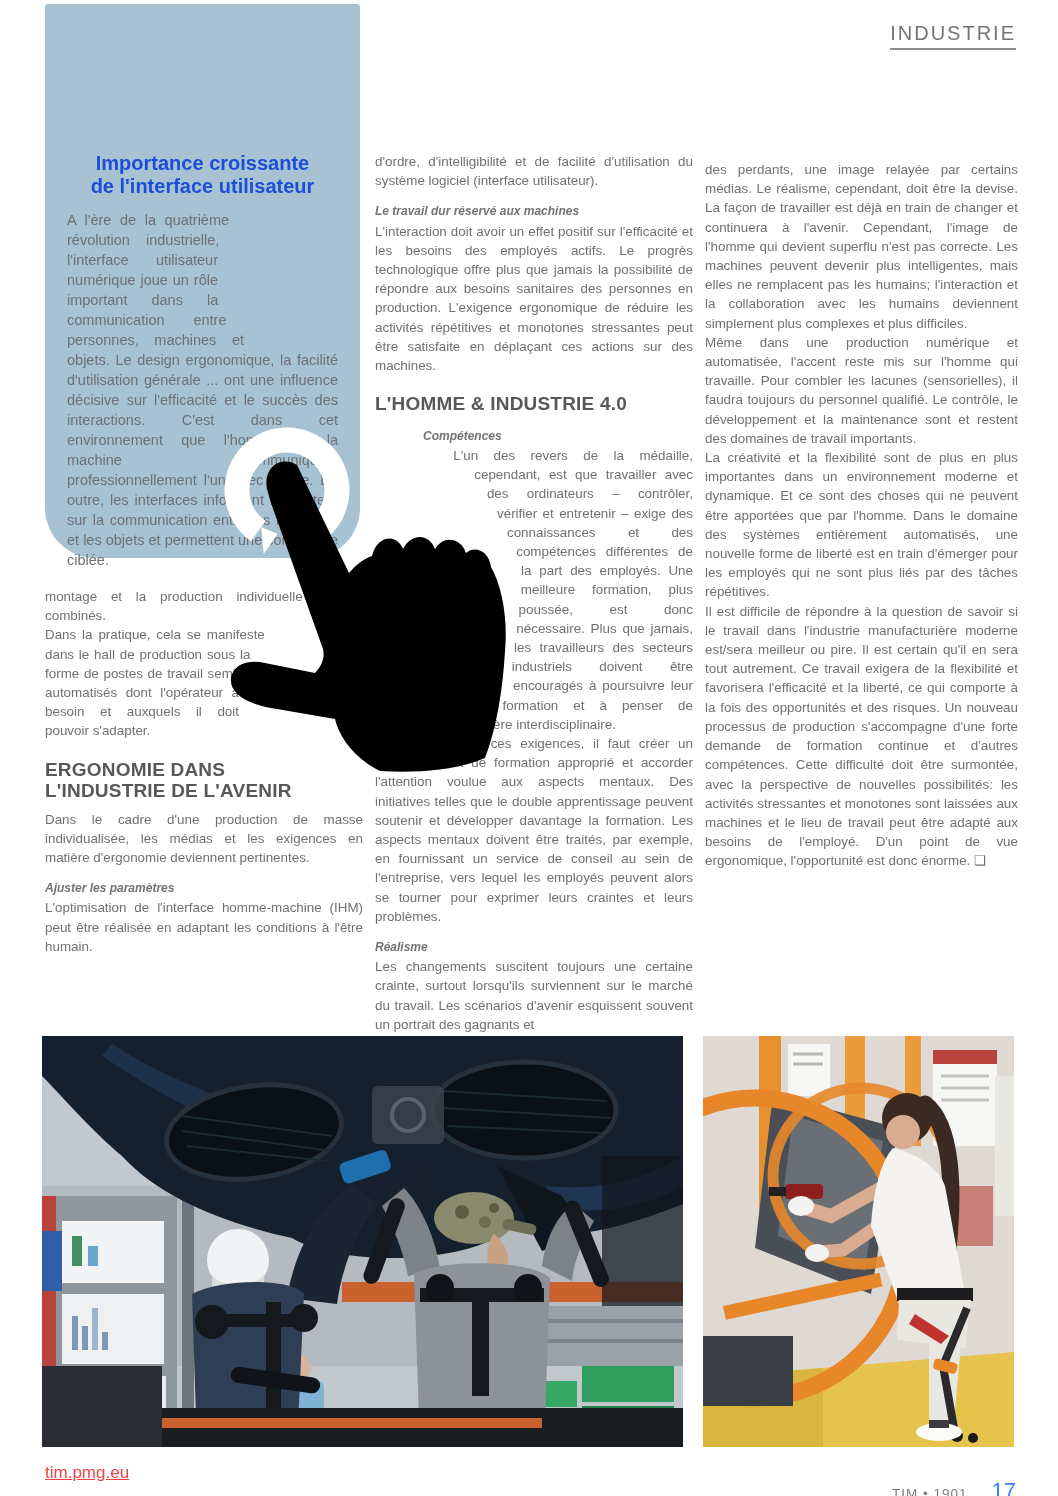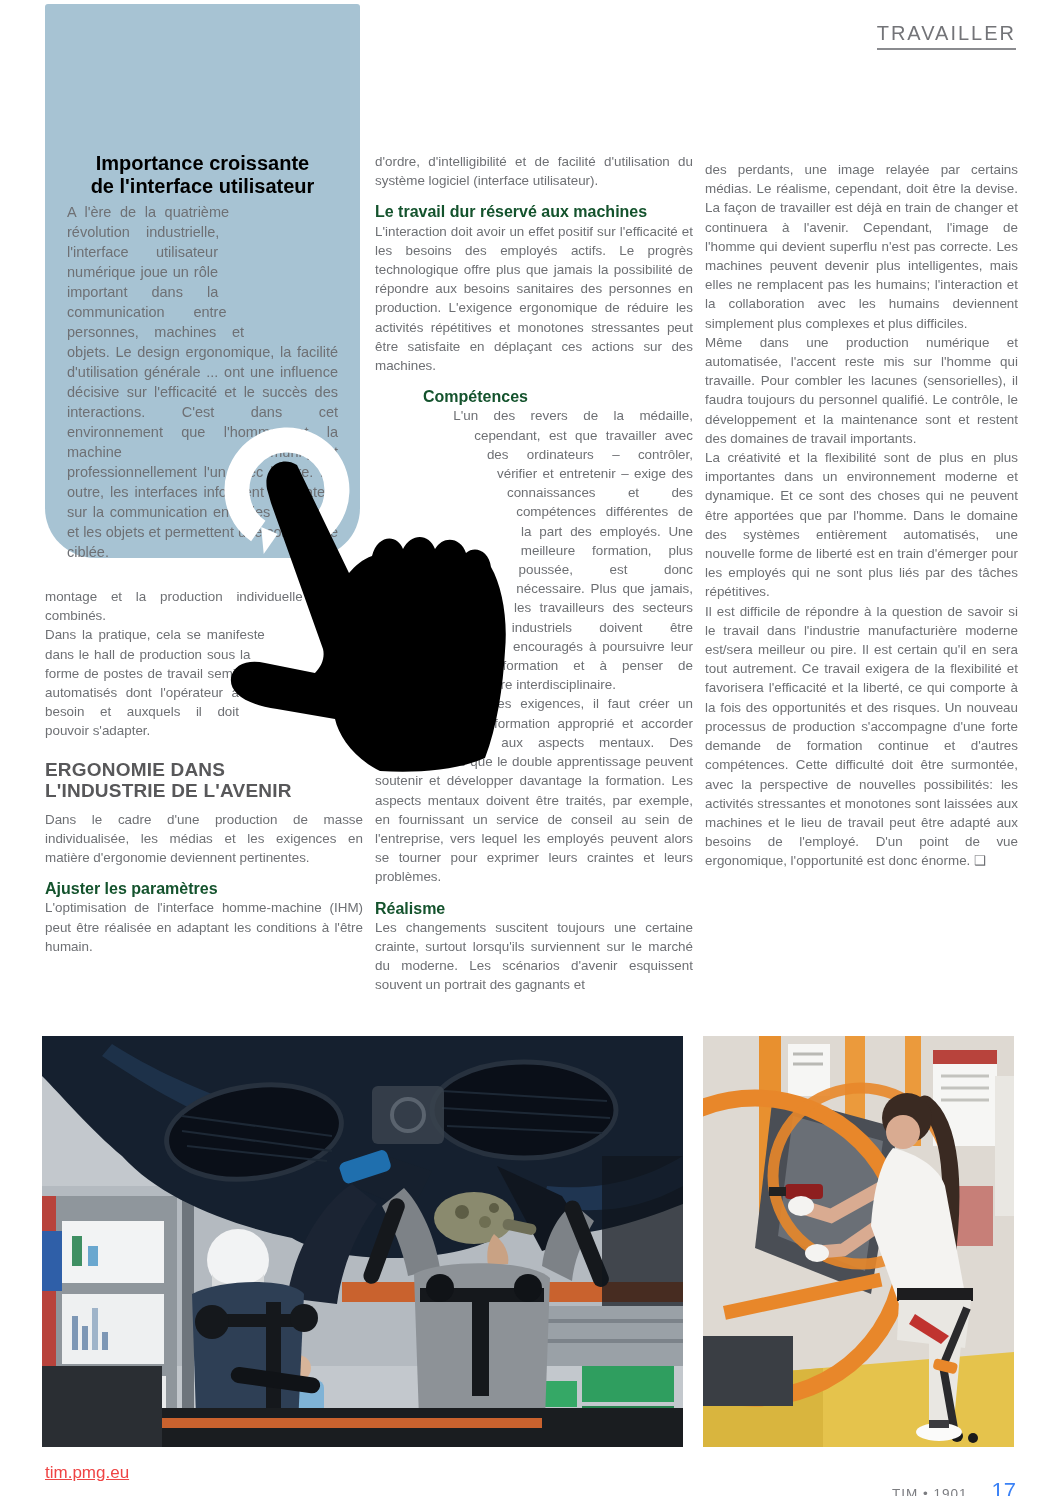--- a/index.html
+++ b/index.html
@@ -14,41 +14,41 @@
     border-bottom: 2px solid #8a8b8f; padding-bottom: 3px;
   }
   
   .intro {
     position: absolute; left: 45px; top: 4px; width: 315px; height: 554px;
     background: #a7c3d3; border-radius: 3px 3px 50px 50px;
     padding: 148px 22px 0 22px; color: #6e7074;
   }
   .intro h2 {
     text-align: center; font-size: 20px; line-height: 23px;
-    color: #000000; white-space: pre-line; margin-bottom: 4px; font-weight: bold;
+    color: #1d4ed8; white-space: pre-line; margin-bottom: 12px; font-weight: bold;
   }
   .intro p { font-size: 14.5px; line-height: 20px; text-align: justify; }
   .ring-spacer {
     float: right; width: 120px; height: 150px; margin-top: 212px;
     shape-outside: circle(74px at 72px 62px);
   }
   
   .touch-ring { position: absolute; left: 217px; top: 420px; width: 140px; height: 140px; z-index: 4; }
   .hand { position: absolute; left: 215px; top: 423px; width: 300px; height: 352px; z-index: 5; }
   
   .col {
     position: absolute; width: 318px; color: #6e7074;
     font-size: 13.4px; line-height: 19.2px;
   }
   .col p { text-align: justify; }
   .col h2 {
     font-size: 19px; line-height: 21.5px; color: #58585a; letter-spacing: .2px;
     margin: 18px 0 8px; white-space: pre-line; font-weight: bold;
   }
-  .col h3 { font-size: 16px; color: #14532d; margin: 12px 0 0; font-weight: bold; white-space: pre-line; }
+  .col h3 { font-size: 12px; color: #737373; margin: 12px 0 0; font-weight: bold; white-space: pre-line; font-style: italic; }
   .col-1 { left: 45px;  top: 587px; }
   .col-2 { left: 375px; top: 152px; }
   .col-3 { left: 705px; top: 160px; width: 313px; }
   .hand-spacer-c1 {
     float: right; width: 128px; height: 102px; margin-top: 19px;
     shape-outside: polygon(52px 0px, 128px 0px, 128px 102px, 4px 102px, 4px 60px, 22px 26px);
   }
   .hand-spacer-c2 {
     float: left; width: 146px; height: 306px; margin-top: 88px;
     shape-outside: polygon(0px 0px, 16px 0px, 56px 24px, 90px 46px, 106px 66px, 118px 88px,
@@ -67,21 +67,21 @@
   }
   .folio { position: absolute; right: 42px; top: 1458px; display: flex; align-items: baseline; gap: 24px; }
   .folio .issue { font-size: 13.5px; color: #7b7c80; letter-spacing: 1px; }
   .folio .pageno { font-size: 22px; color: #3b82f6; margin-top: 20px; }
 </style>
 </head>
 <body>
 
 <div class="page">
 
-  <div class="kicker">TRAVAILLER</div>
+  <div class="kicker">INDUSTRIE</div>
 
   <div class="intro">
     <h2>Importance croissante
 de l'interface utilisateur</h2>
     <div class="ring-spacer"></div>
     <p>A l'ère de la quatrième révolution industrielle, l'interface utilisateur numérique joue un rôle important dans la communication entre personnes, machines et objets. Le design ergonomique, la facilité d'utilisation générale ... ont une influence décisive sur l'efficacité et le succès des interactions. C'est dans cet environnement que l'homme et la machine communiquent professionnellement l'un avec l'autre. En outre, les interfaces informent l'utilisateur sur la communication entre les machines et les objets et permettent une commande ciblée.</p>
   </div>
 
   <svg class="touch-ring" viewBox="0 0 140 140">
     <path d="M 41.3 111 A 50 50 0 1 1 102.1 108.3" fill="none" stroke="#ffffff" stroke-width="25" stroke-linecap="butt"></path>
@@ -121,28 +121,29 @@
 L'INDUSTRIE DE L'AVENIR</h2>
     <p>Dans le cadre d'une production de masse individualisée, les médias et les exigences en matière d'ergonomie deviennent pertinentes.</p>
     <h3>Ajuster les paramètres</h3>
     <p>L'optimisation de l'interface homme-machine (IHM) peut être réalisée en adaptant les conditions à l'être humain.</p>
   </div>
 
   <div class="col col-2">
     <p>d'ordre, d'intelligibilité et de facilité d'utilisation du système logiciel (interface utilisateur).</p>
     <h3>Le travail dur réservé aux machines</h3>
     <p>L'interaction doit avoir un effet positif sur l'efficacité et les besoins des employés actifs. Le progrès technologique offre plus que jamais la possibilité de répondre aux besoins sanitaires des personnes en production. L'exigence ergonomique de réduire les activités répétitives et monotones stressantes peut être satisfaite en déplaçant ces actions sur des machines.</p>
+    <h2>L'HOMME &amp; INDUSTRIE 4.0</h2>
     <div>
       <div class="hand-spacer-c2"></div>
       <h3>Compétences</h3>
       <p>L'un des revers de la médaille, cependant, est que travailler avec des ordinateurs – contrôler, vérifier et entretenir – exige des connaissances et des compétences différentes de la part des employés. Une meilleure formation, plus poussée, est donc nécessaire. Plus que jamais, les travailleurs des secteurs industriels doivent être encouragés à poursuivre leur formation et à penser de manière interdisciplinaire.</p>
       <p>Pour répondre à ces exigences, il faut créer un environnement de formation approprié et accorder l'attention voulue aux aspects mentaux. Des initiatives telles que le double apprentissage peuvent soutenir et développer davantage la formation. Les aspects mentaux doivent être traités, par exemple, en fournissant un service de conseil au sein de l'entreprise, vers lequel les employés peuvent alors se tourner pour exprimer leurs craintes et leurs problèmes.</p>
     </div>
     <h3>Réalisme</h3>
-    <p>Les changements suscitent toujours une certaine crainte, surtout lorsqu'ils surviennent sur le marché du moderne. Les scénarios d'avenir esquissent souvent un portrait des gagnants et</p>
+    <p>Les changements suscitent toujours une certaine crainte, surtout lorsqu'ils surviennent sur le marché du travail. Les scénarios d'avenir esquissent souvent un portrait des gagnants et</p>
   </div>
 
   <div class="col col-3">
     <p>des perdants, une image relayée par certains médias. Le réalisme, cependant, doit être la devise. La façon de travailler est déjà en train de changer et continuera à l'avenir. Cependant, l'image de l'homme qui devient superflu n'est pas correcte. Les machines peuvent devenir plus intelligentes, mais elles ne remplacent pas les humains; l'interaction et la collaboration avec les humains deviennent simplement plus complexes et plus difficiles.</p>
     <p>Même dans une production numérique et automatisée, l'accent reste mis sur l'homme qui travaille. Pour combler les lacunes (sensorielles), il faudra toujours du personnel qualifié. Le contrôle, le développement et la maintenance sont et restent des domaines de travail importants.</p>
     <p>La créativité et la flexibilité sont de plus en plus importantes dans un environnement moderne et dynamique. Et ce sont des choses qui ne peuvent être apportées que par l'homme. Dans le domaine des systèmes entièrement automatisés, une nouvelle forme de liberté est en train d'émerger pour les employés qui ne sont plus liés par des tâches répétitives.</p>
     <p>Il est difficile de répondre à la question de savoir si le travail dans l'industrie manufacturière moderne est/sera meilleur ou pire. Il est certain qu'il en sera tout autrement. Ce travail exigera de la flexibilité et favorisera l'efficacité et la liberté, ce qui comporte à la fois des opportunités et des risques. Un nouveau processus de production s'accompagne d'une forte demande de formation continue et d'autres compétences. Cette difficulté doit être surmontée, avec la perspective de nouvelles possibilités: les activités stressantes et monotones sont laissées aux machines et le lieu de travail peut être adapté aux besoins de l'employé. D'un point de vue ergonomique, l'opportunité est donc énorme. ❑</p>
   </div>
 
   <div class="photo photo-left">

